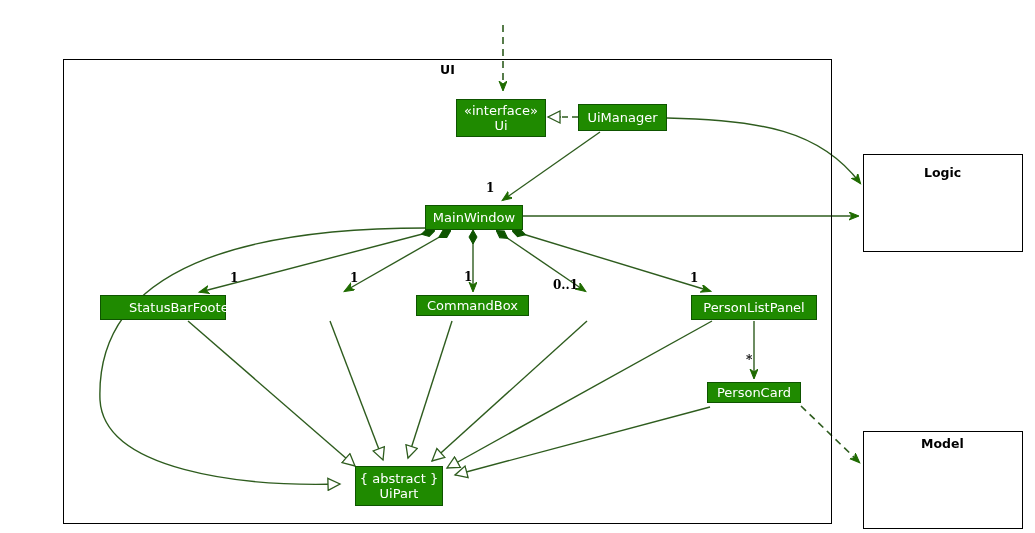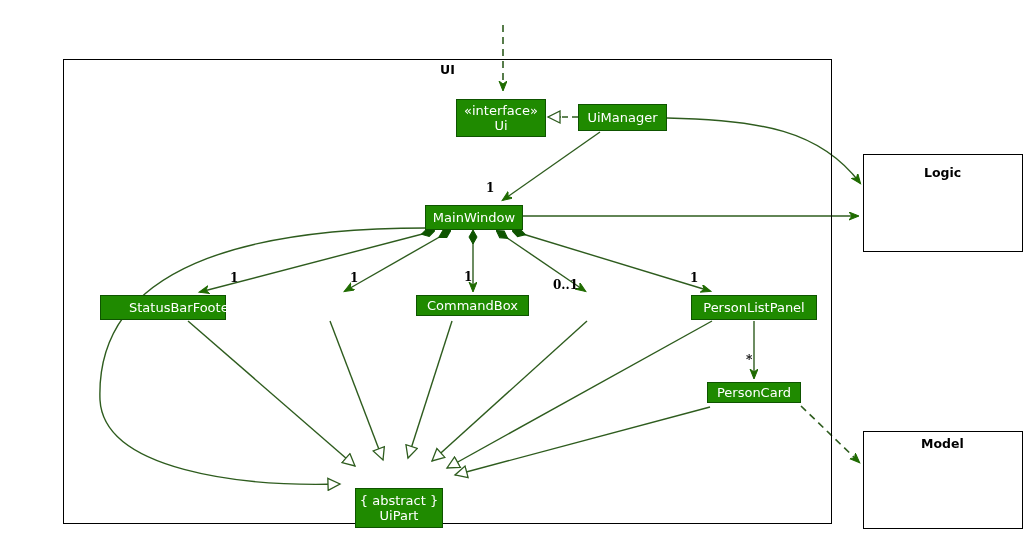--- a/index.html
+++ b/index.html
@@ -196,21 +196,21 @@
 
 
   <div class="uml-class" style="left:691px; top:295px; width:126px; height:25px;">
     <span>PersonListPanel</span>
   </div>
 
   <div class="uml-class" style="left:707px; top:382px; width:94px; height:21px;">
     <span>PersonCard</span>
   </div>
 
-  <div class="uml-class" style="left:355px; top:488px; width:88px; height:40px;">
+  <div class="uml-class" style="left:355px; top:466px; width:88px; height:40px;">
     <span class="stereo">{ abstract }</span>
     <span>UiPart</span>
   </div>
 
   <div class="mult-label" style="left:486px; top:181px;">1</div>
   <div class="mult-label" style="left:230px; top:271px;">1</div>
   <div class="mult-label" style="left:350px; top:271px;">1</div>
   <div class="mult-label" style="left:464px; top:270px;">1</div>
   <div class="mult-label" style="left:553px; top:278px;">0..1</div>
   <div class="mult-label" style="left:690px; top:271px;">1</div>

